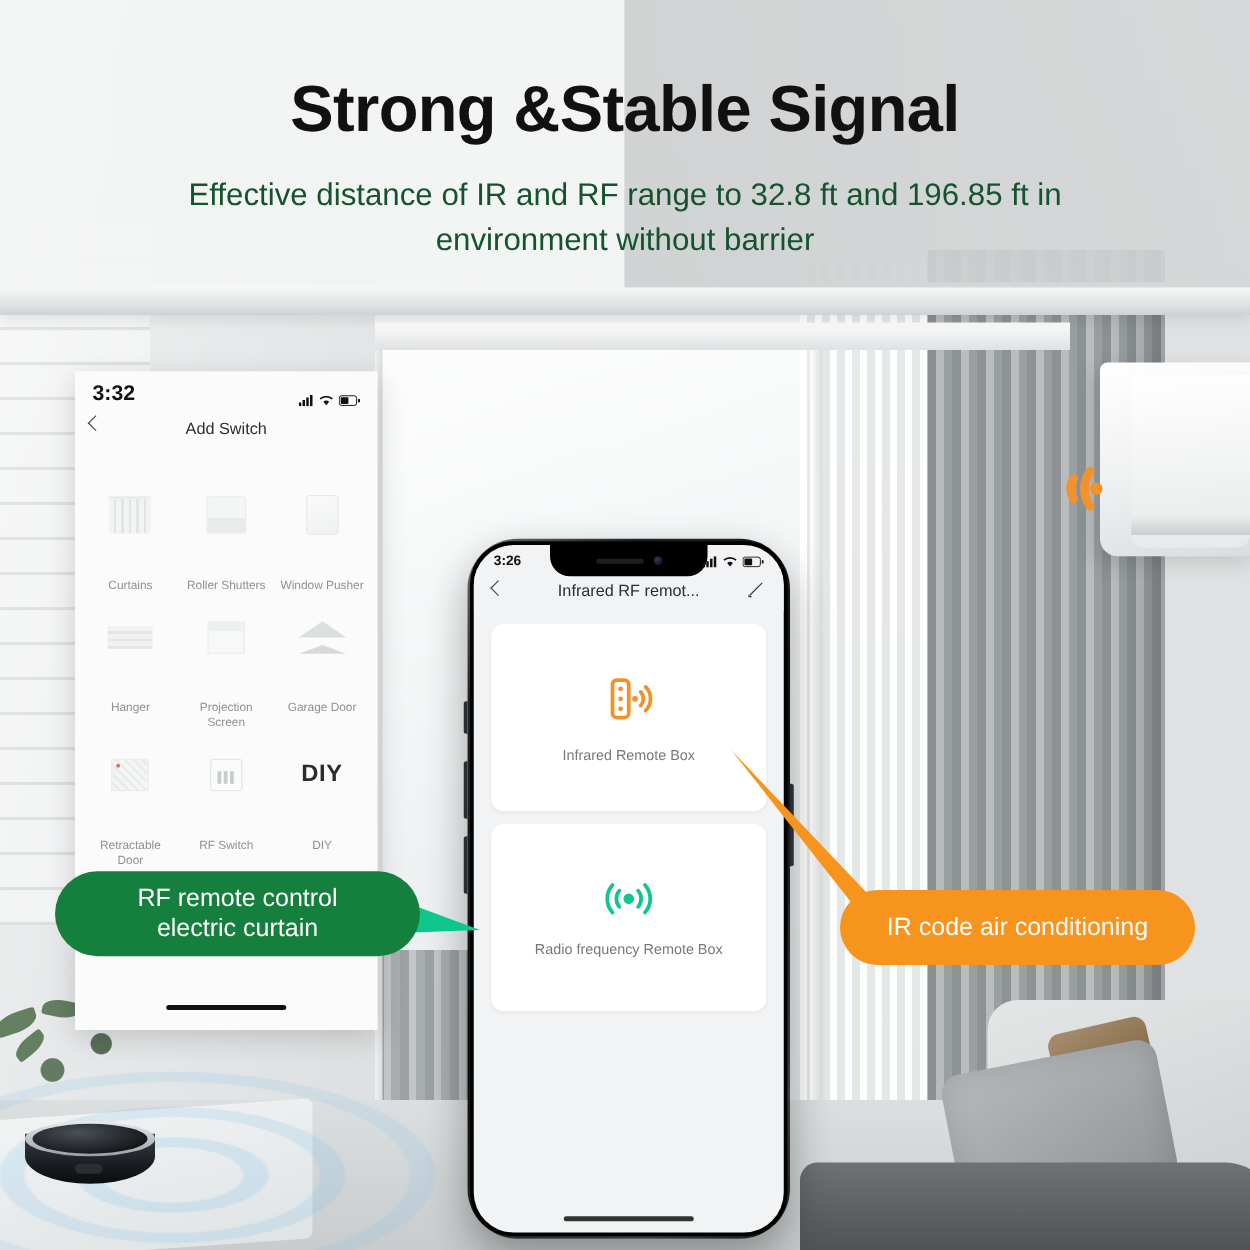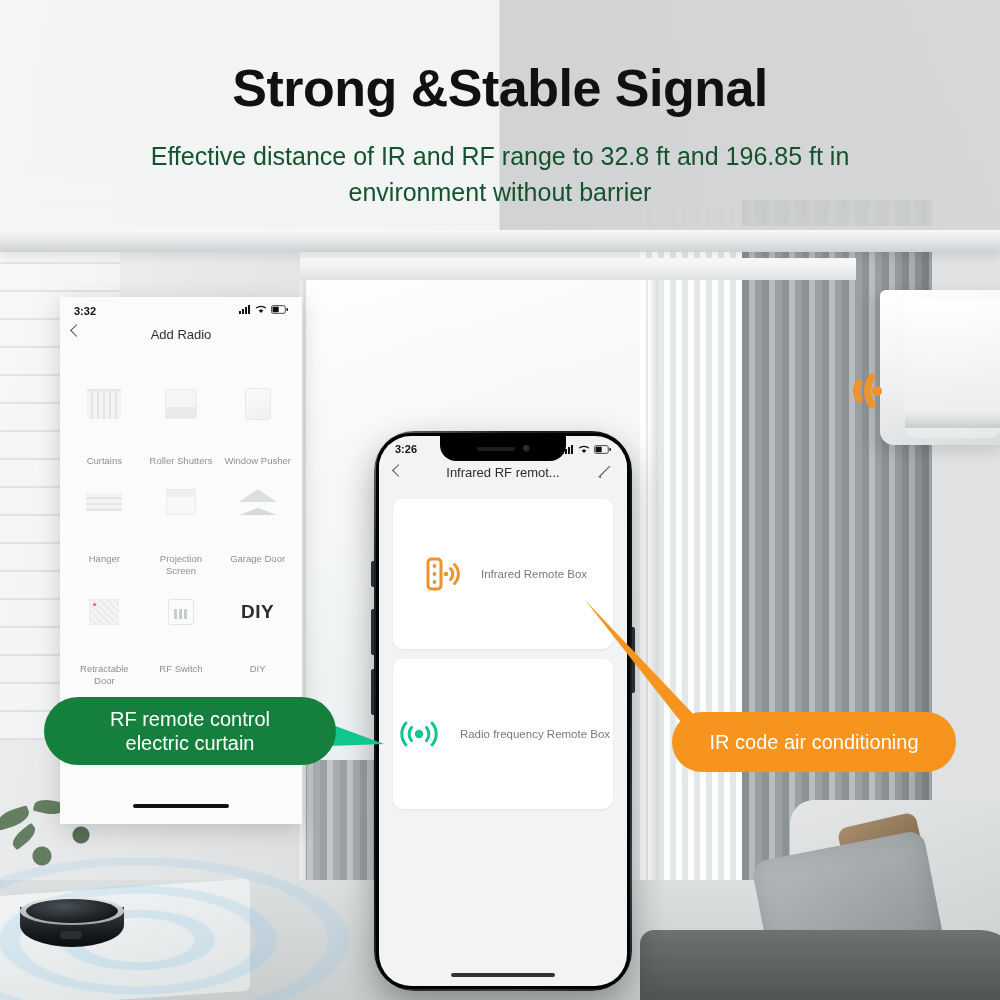--- a/index.html
+++ b/index.html
@@ -171,22 +171,22 @@
     position: absolute; left: 120px; top: 138px; width: 760px; text-align: center;
     font-size: 25px; color: #14532d; line-height: 1.45;
   }
 
   
   .phone-left {
     position: absolute; left: 60px; top: 297px; width: 242px; height: 527px;
     background: #fbfbfb; box-shadow: 0 6px 22px rgba(0,0,0,.16);
   }
   .statusbar {
-    display: flex; align-items: flex-start; justify-content: space-between;
-    padding: 8px 14px 2px; font-size: 11px; font-weight: 700; color: #111;
+    display: flex; align-items: flex-end; justify-content: space-between;
+    padding: 8px 14px 2px; font-size: 17px; font-weight: 700; color: #111;
   }
   .sb-right { display: flex; align-items: center; gap: 4px; }
   .navbar-l {
     position: relative; height: 30px; display: flex; align-items: center;
     justify-content: center; font-size: 13px; color: #2d2f30;
   }
   .back-chev {
     position: absolute; left: 12px; top: 7px; width: 9px; height: 9px;
     border-left: 1.6px solid #4a4c4d; border-bottom: 1.6px solid #4a4c4d;
     transform: rotate(45deg);
@@ -295,21 +295,21 @@
     background: #f2f3f5;
   }
   .back-chev-r {
     position: absolute; left: 15px; top: 11px; width: 9px; height: 9px;
     border-left: 1.7px solid #4a4c4d; border-bottom: 1.7px solid #4a4c4d;
     transform: rotate(45deg);
   }
   .pencil-icon { position: absolute; right: 15px; top: 9px; }
   .card {
     margin: 10px 14px; background: #fff; border-radius: 10px;
-    height: 150px; display: flex; flex-direction: row;
+    height: 150px; display: flex; flex-direction: column;
     align-items: center; justify-content: center; gap: 18px;
     box-shadow: 0 1px 3px rgba(0,0,0,.05);
   }
   .card-label { font-size: 11.5px; color: #76797b; }
   .home-ind-r {
     position: absolute; left: 50%; bottom: 9px; transform: translateX(-50%);
     width: 104px; height: 4px; background: #111; border-radius: 3px; opacity: .85;
   }
   .btn-side-l {
     position: absolute; left: -3px; top: 130px; width: 3px; height: 26px;
@@ -413,21 +413,21 @@
         </svg>
         <svg width="17" height="9" viewBox="0 0 22 11">
           <rect x="0.5" y="0.5" width="18" height="10" rx="2.5" fill="none" stroke="#111"></rect>
           <rect x="2" y="2" width="8" height="7" rx="1" fill="#111"></rect>
           <rect x="20" y="3.5" width="2" height="4" rx="1" fill="#111"></rect>
         </svg>
       </span>
     </div>
     <div class="navbar-l">
       <span class="back-chev"></span>
-      <span>Add Radio</span>
+      <span>Add Switch</span>
     </div>
     <div class="grid">
 
       <div class="grid-cell">
         <div class="grid-icon">
             <span class="ic ic-curtains"></span>
           </div>
         <div class="grid-label">Curtains</div>
       </div>
       <div class="grid-cell">

